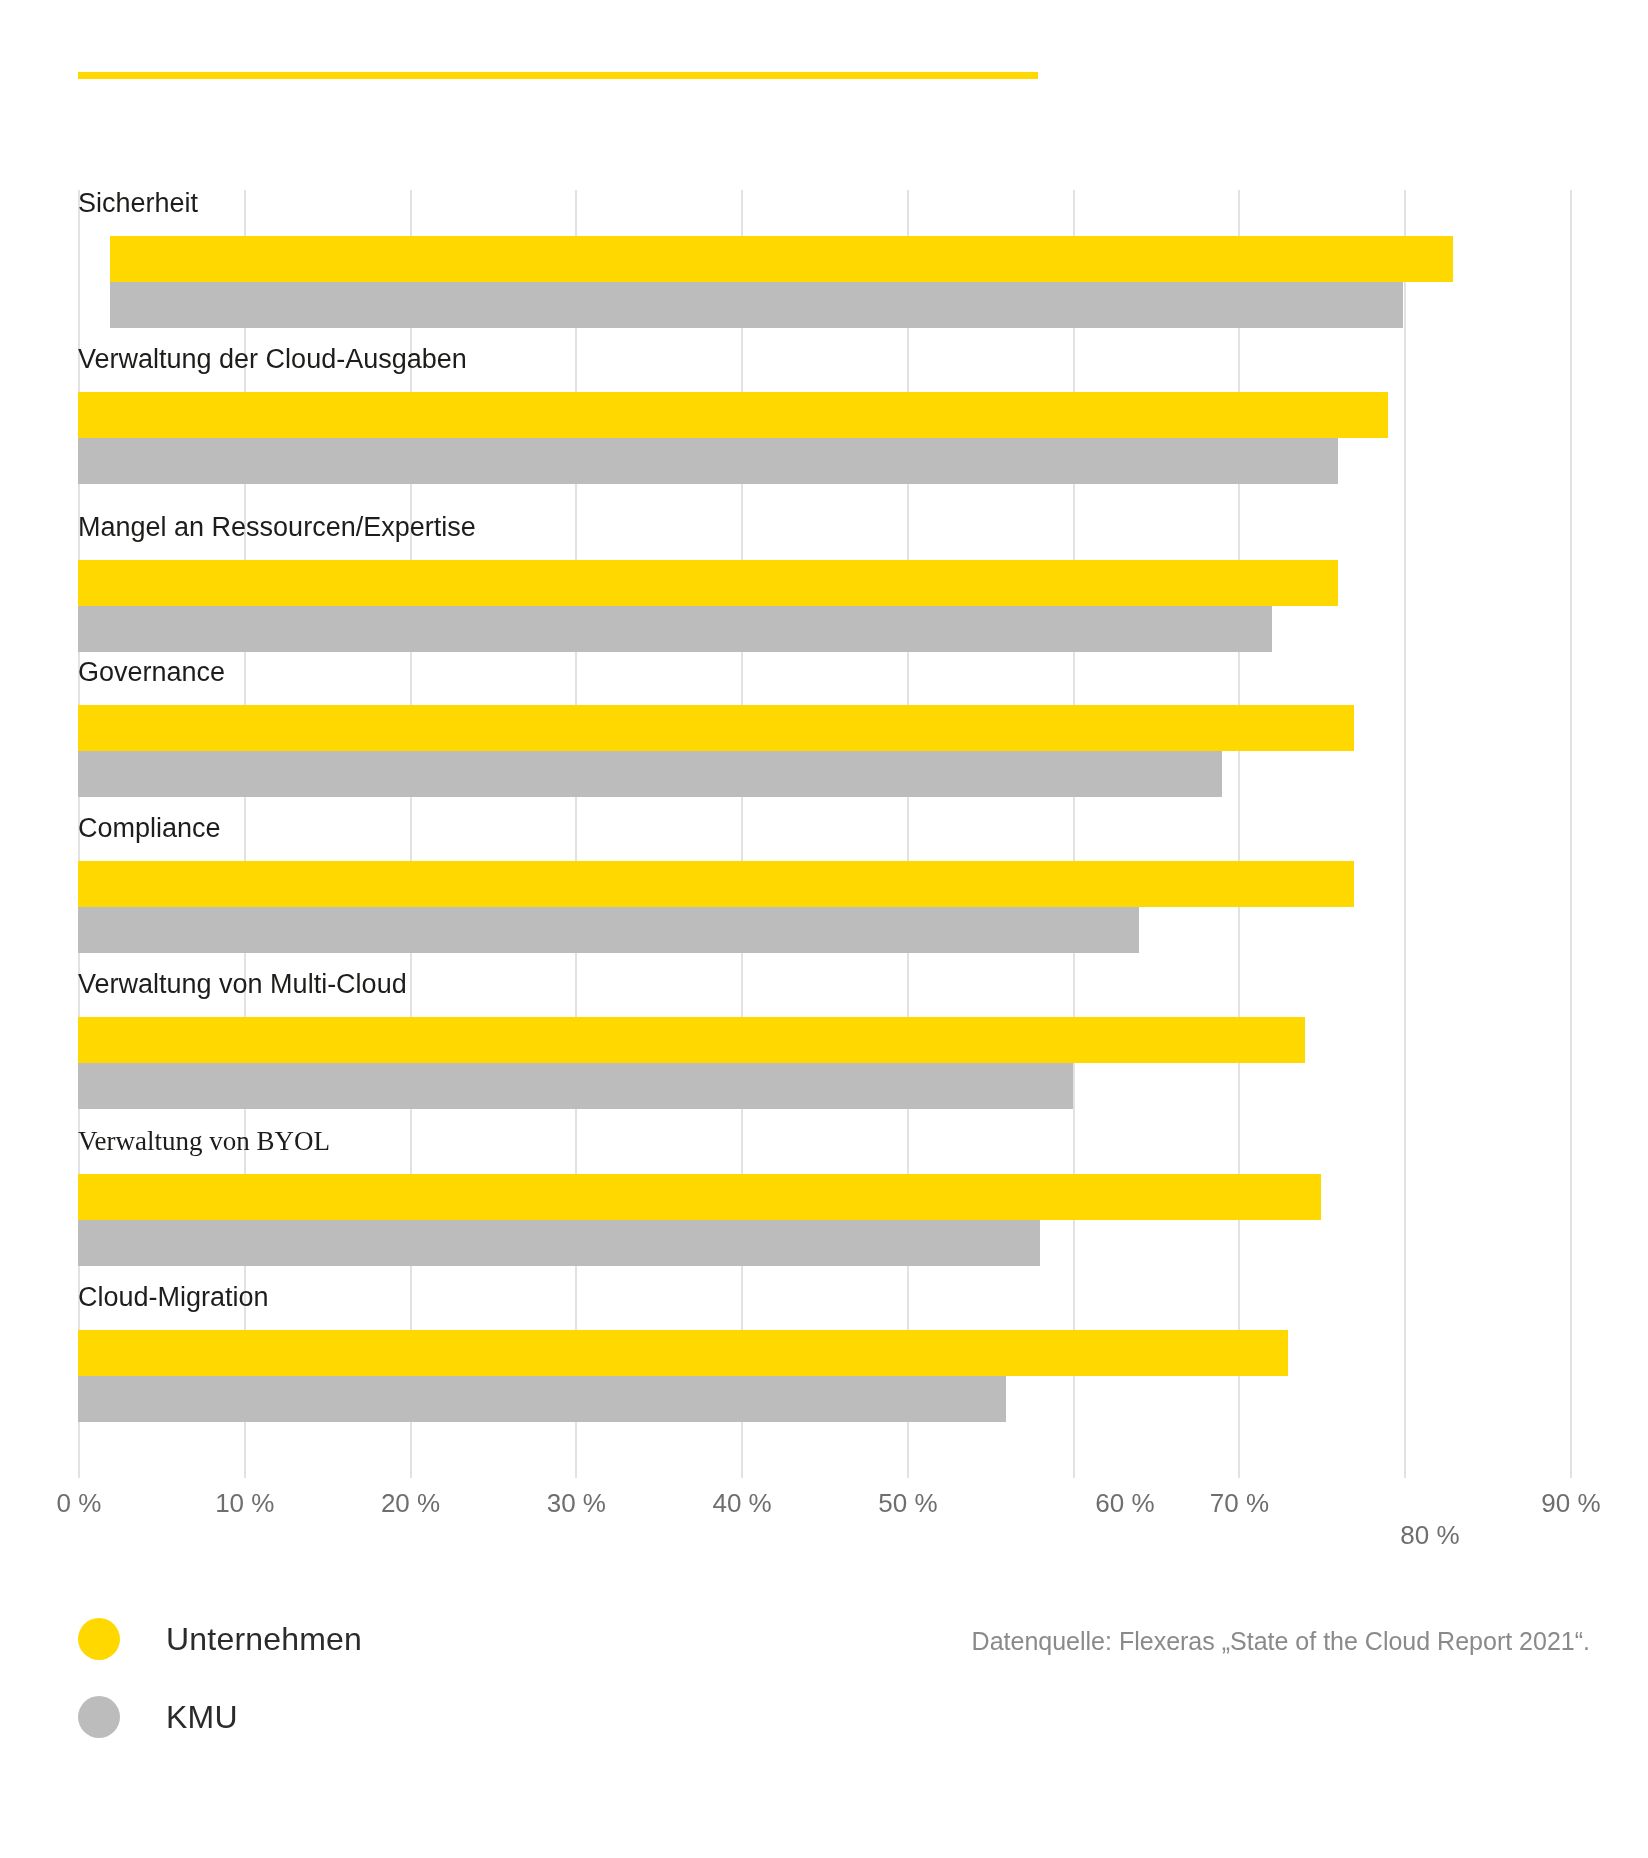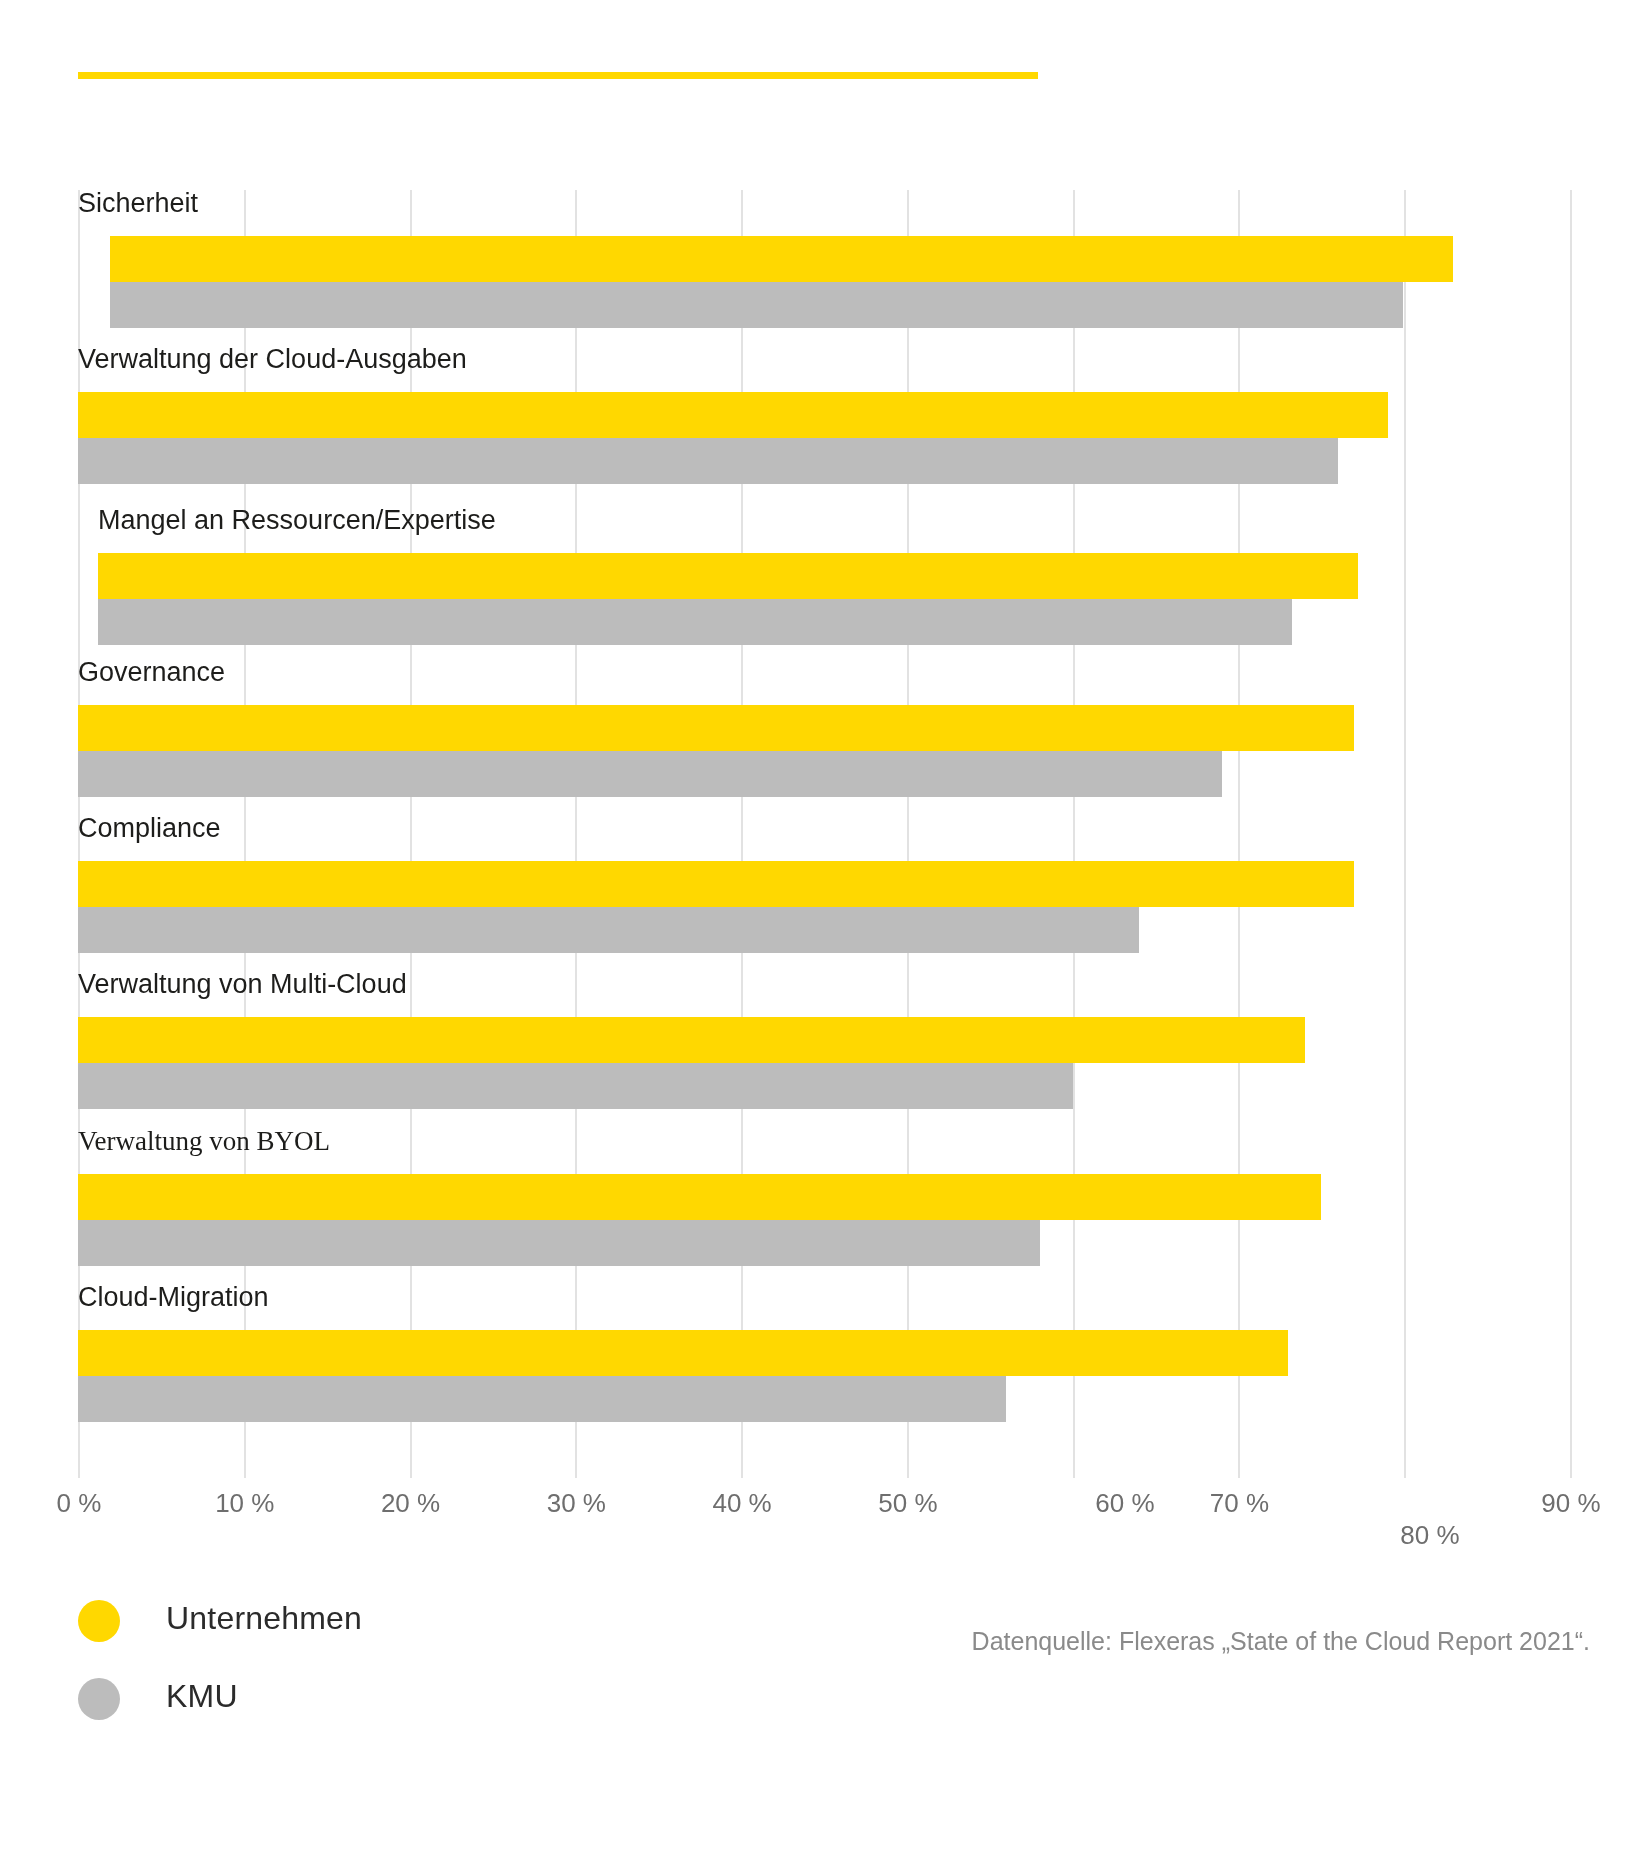--- a/index.html
+++ b/index.html
@@ -121,21 +121,21 @@
   }
 
   
   .legend {
     position: absolute;
     left: 78px;
     top: 1600px;
   }
   .legend-item {
     display: flex;
-    align-items: flex-start;
+    align-items: center;
     height: 78px;
   }
   .legend-swatch {
     width: 42px;
     height: 42px;
     border-radius: 50%;
     flex: 0 0 auto;
   }
   .legend-label {
     margin-left: 46px;
@@ -179,21 +179,21 @@
       <div class="row" style="top: 0px; height: 156.25px; padding-left: 32px;">
         <div class="row-label">Sicherheit</div>
         <div class="bar primary" title="Unternehmen: 81 %" style="width: 1342.8px; background: rgb(255, 216, 0);"></div>
         <div class="bar secondary" title="KMU: 78 %" style="width: 1293.07px; background: rgb(188, 188, 188);"></div>
       </div>
       <div class="row" style="top: 156.25px; height: 156.25px;">
         <div class="row-label">Verwaltung der Cloud-Ausgaben</div>
         <div class="bar primary" title="Unternehmen: 79 %" style="width: 1309.64px; background: rgb(255, 216, 0);"></div>
         <div class="bar secondary" title="KMU: 76 %" style="width: 1259.91px; background: rgb(188, 188, 188);"></div>
       </div>
-      <div class="row" style="top: 317px; height: 156.25px; margin-left: 20px;">
+      <div class="row" style="top: 324px; height: 156.25px;">
         <div class="row-label">Mangel an Ressourcen/Expertise</div>
         <div class="bar primary" title="Unternehmen: 76 %" style="width: 1259.91px; background: rgb(255, 216, 0);"></div>
         <div class="bar secondary" title="KMU: 72 %" style="width: 1193.6px; background: rgb(188, 188, 188);"></div>
       </div>
       <div class="row" style="top: 468.75px; height: 156.25px;">
         <div class="row-label">Governance</div>
         <div class="bar primary" title="Unternehmen: 77 %" style="width: 1276.49px; background: rgb(255, 216, 0);"></div>
         <div class="bar secondary" title="KMU: 69 %" style="width: 1143.87px; background: rgb(188, 188, 188);"></div>
       </div>
       <div class="row" style="top: 625px; height: 156.25px;">

